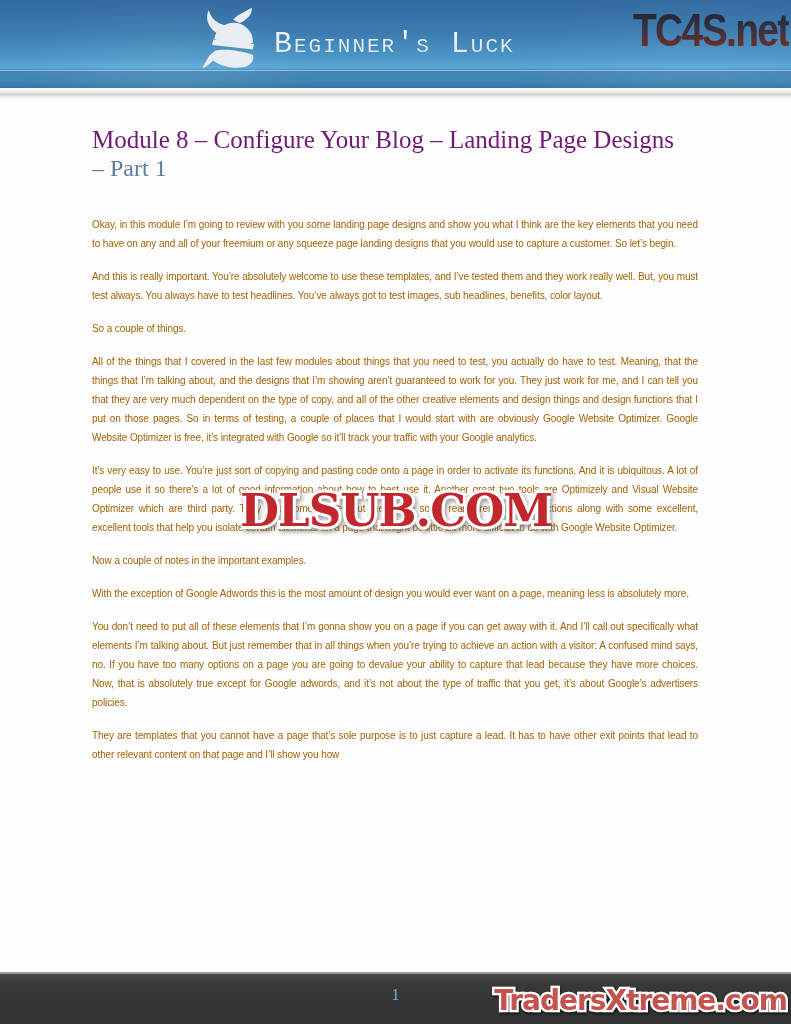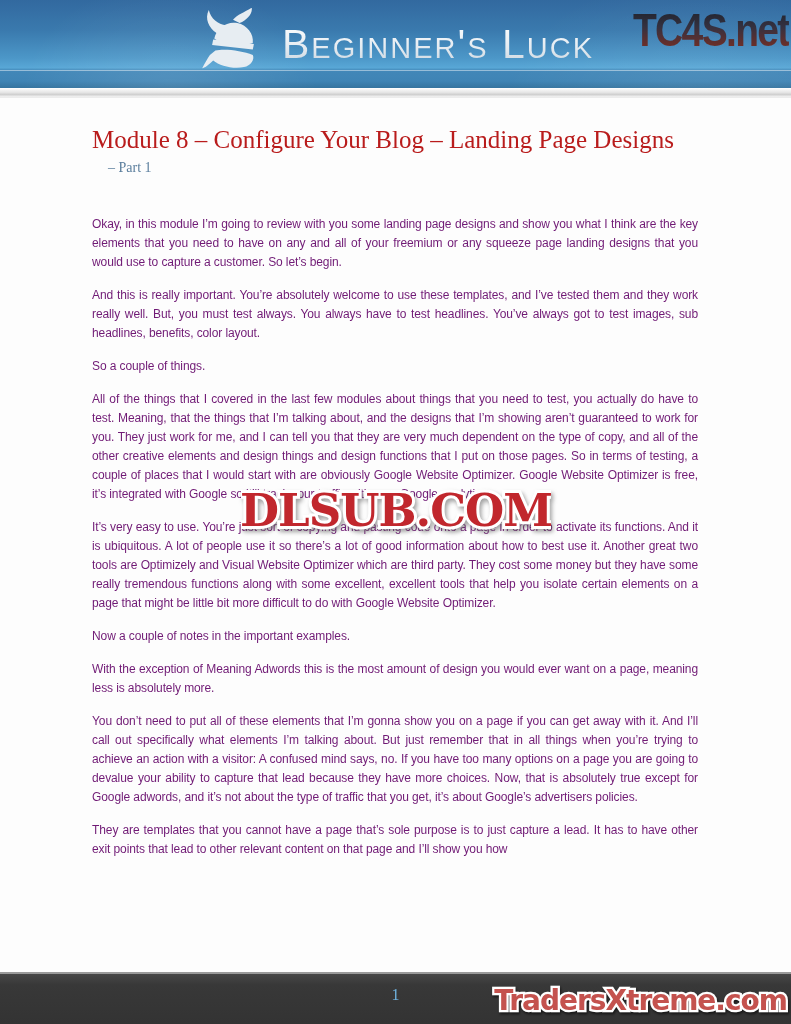--- a/index.html
+++ b/index.html
@@ -17,22 +17,22 @@
       radial-gradient(ellipse 300px 210px at 88% 125%, rgba(255,255,255,0.08), rgba(255,255,255,0) 65%),
       linear-gradient(180deg, #32699f 0%, #3a7aae 35%, #4c97c8 66%, #58a7d6 77%, #4287b8 80%, #3f84b5 92%, #35749f 100%);
   }
   .banner::before {
     content:""; position:absolute; left:0; right:0; bottom:17px; height:1px;
     background:rgba(255,255,255,0.45);
   }
   .logo { position:absolute; left:200px; top:8px; display:flex; align-items:center; }
   .helmet { width:66px; height:72px; }
   .brand-text {
-    margin-left:16px; font-family:Liberation Sans, sans-serif;
-    font-variant:small-caps; font-size:41px; letter-spacing:2px; line-height:70px;
+    margin-left:8px; font-family:Liberation Mono, monospace;
+    font-variant:small-caps; font-size:30px; letter-spacing:2px; line-height:70px;
     background:linear-gradient(180deg,#ffffff 18%, #e4ebf1 55%, #b7c5d1 100%);
     -webkit-background-clip:text; background-clip:text; color:transparent;
     text-shadow:none; white-space:nowrap;
   }
   .tc4s {
     position:absolute; top:2px; right:2px; white-space:nowrap;
     font-family:"Liberation Sans", sans-serif; font-weight:bold;
     font-size:47px; letter-spacing:-2px;
     transform:scaleX(0.83); transform-origin:100% 0;
     background:linear-gradient(180deg,#1f232d 12%, #343140 45%, #6e2f28 82%, #56241f 100%);
@@ -41,31 +41,31 @@
   .header-edge {
     position:absolute; top:88px; left:0; right:0; height:9px;
     background:linear-gradient(180deg,#ffffff 0%, #e5e5e5 50%, #d0d0d0 72%, #f4f4f4 100%);
     border-bottom:1px solid #ececec;
   }
 
   
   .content { position:absolute; top:97px; left:92px; width:606px; }
   .doc-title {
     font-family:"Liberation Serif", serif; font-weight:normal;
-    color:#b91c1c; font-size:25px; line-height:30px; margin:28px 0 0;
+    color:#701a75; font-size:25px; line-height:30px; margin:28px 0 0;
     white-space:nowrap;
   }
   .doc-subtitle {
     font-family:"Liberation Serif", serif; font-weight:normal;
-    color:#5b7e9d; font-size:14px; line-height:22px; margin:2px 16px 0;
+    color:#5b7e9d; font-size:24px; line-height:22px; margin:2px 0 0;
   }
   .paragraphs { margin-top:36px; }
   .para {
-    font-size:12px; line-height:19px; letter-spacing:-0.1px;
-    color:#701a75; text-align:justify; margin:4px 0 14px;
+    font-size:10px; line-height:19px; letter-spacing:-0.1px;
+    color:#a16207; text-align:justify; margin:4px 0 14px;
   }
 
   
   .dlsub {
     position:absolute; top:483px; left:50%; transform:translateX(-50%);
     filter:drop-shadow(2px 3px 2px rgba(90,90,90,0.55));
   }
   .dlsub text {
     font-family:"DejaVu Serif", serif; font-weight:bold; font-size:45px;
     fill:#c1272d; stroke:#ffffff; stroke-width:6px; paint-order:stroke;
@@ -117,21 +117,21 @@
   <div class="content">
     <h1 class="doc-title">Module 8 – Configure Your Blog – Landing Page Designs</h1>
     <h2 class="doc-subtitle">– Part 1</h2>
     <div class="paragraphs">
       <p class="para">Okay, in this module I’m going to review with you some landing page designs and show you what I think are the key elements that you need to have on any and all of your freemium or any squeeze page landing designs that you would use to capture a customer. So let’s begin.</p>
       <p class="para">And this is really important. You’re absolutely welcome to use these templates, and I’ve tested them and they work really well. But, you must test always. You always have to test headlines. You’ve always got to test images, sub headlines, benefits, color layout.</p>
       <p class="para">So a couple of things.</p>
       <p class="para">All of the things that I covered in the last few modules about things that you need to test, you actually do have to test. Meaning, that the things that I’m talking about, and the designs that I’m showing aren’t guaranteed to work for you. They just work for me, and I can tell you that they are very much dependent on the type of copy, and all of the other creative elements and design things and design functions that I put on those pages. So in terms of testing, a couple of places that I would start with are obviously Google Website Optimizer. Google Website Optimizer is free, it’s integrated with Google so it’ll track your traffic with your Google analytics.</p>
       <p class="para">It’s very easy to use. You’re just sort of copying and pasting code onto a page in order to activate its functions. And it is ubiquitous. A lot of people use it so there’s a lot of good information about how to best use it. Another great two tools are Optimizely and Visual Website Optimizer which are third party. They cost some money but they have some really tremendous functions along with some excellent, excellent tools that help you isolate certain elements on a page that might be little bit more difficult to do with Google Website Optimizer.</p>
       <p class="para">Now a couple of notes in the important examples.</p>
-      <p class="para">With the exception of Meaning Adwords this is the most amount of design you would ever want on a page, meaning less is absolutely more.</p>
+      <p class="para">With the exception of Google Adwords this is the most amount of design you would ever want on a page, meaning less is absolutely more.</p>
       <p class="para">You don’t need to put all of these elements that I’m gonna show you on a page if you can get away with it. And I’ll call out specifically what elements I’m talking about. But just remember that in all things when you’re trying to achieve an action with a visitor: A confused mind says, no. If you have too many options on a page you are going to devalue your ability to capture that lead because they have more choices. Now, that is absolutely true except for Google adwords, and it’s not about the type of traffic that you get, it’s about Google’s advertisers policies.</p>
       <p class="para">They are templates that you cannot have a page that’s sole purpose is to just capture a lead. It has to have other exit points that lead to other relevant content on that page and I’ll show you how</p>
     </div>
   </div>
 
   <svg class="dlsub" width="310" height="56" viewBox="0 0 310 56">
     <text x="155" y="43" text-anchor="middle">DLSUB.COM</text>
   </svg>
 
   <div class="footer">

